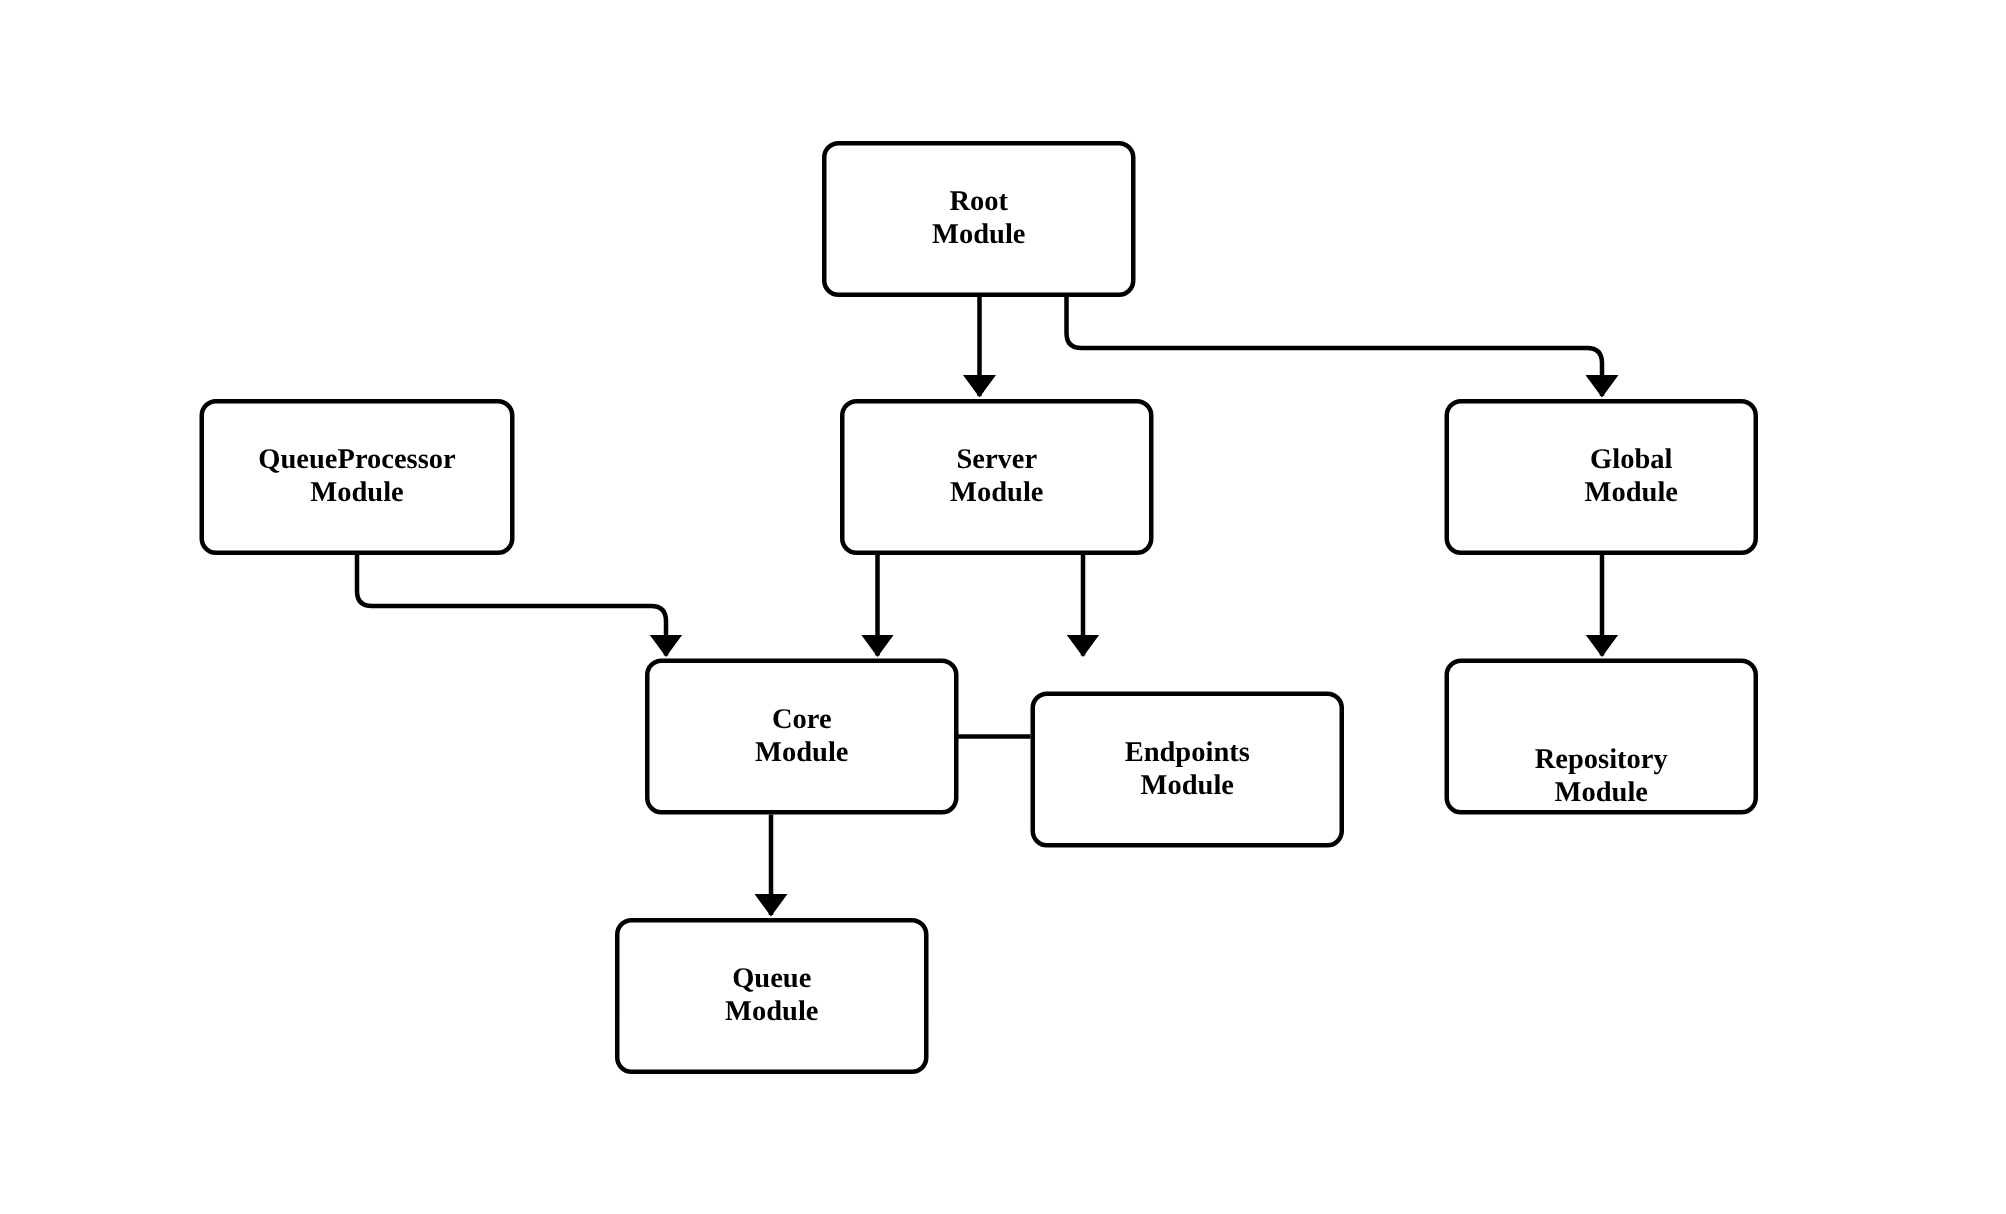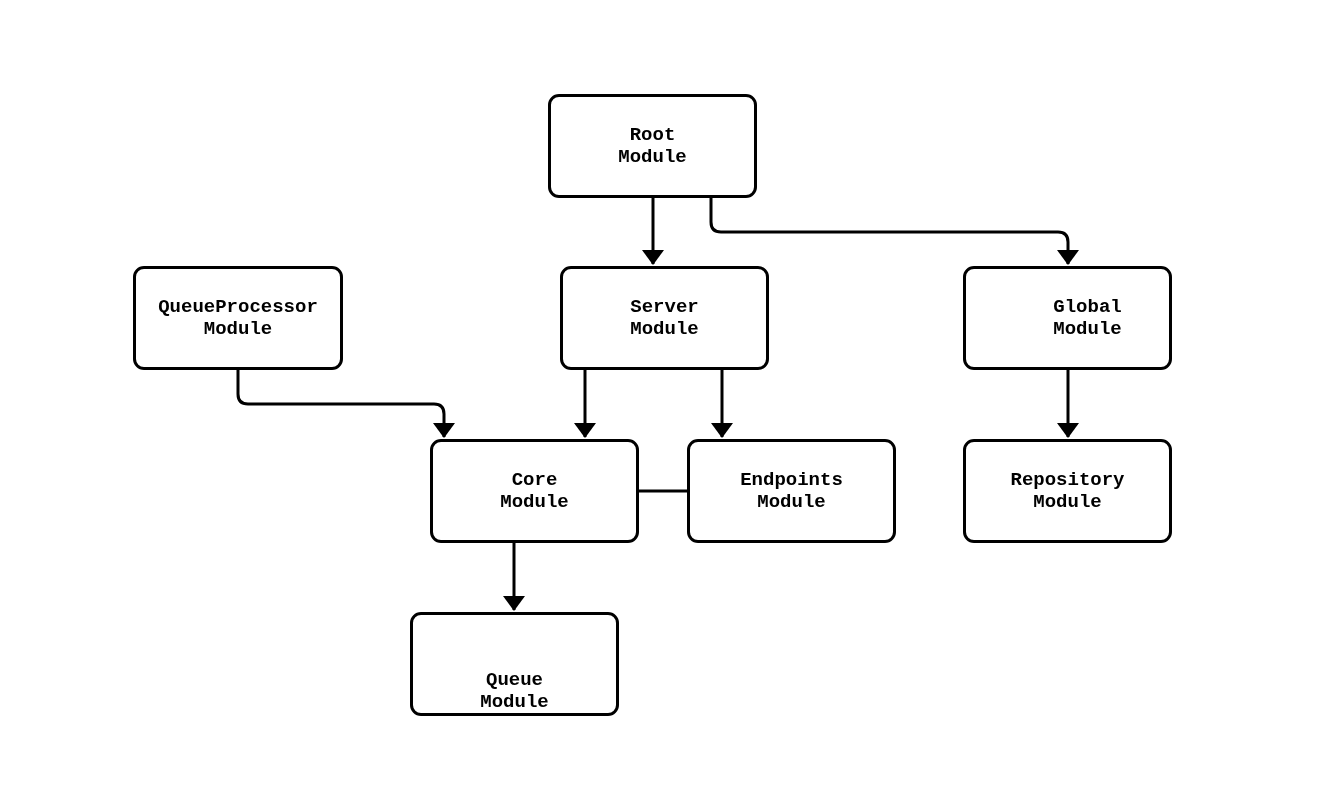--- a/index.html
+++ b/index.html
@@ -6,21 +6,21 @@
     margin: 0;
     padding: 0;
     background: #ffffff;
   }
   .canvas {
     position: relative;
     width: 1337px;
     height: 809px;
     background: var(--bg, #ffffff);
     overflow: hidden;
-    font-family: Liberation Mono, monospace;
+    font-family: Liberation Serif, serif;
   }
   .edge-layer {
     position: absolute;
     left: 0;
     top: 0;
     width: 1337px;
     height: 809px;
   }
   .edge-layer path.edge {
     fill: none;
@@ -86,25 +86,25 @@
       <span>Module</span>
     </div>
     <div class="node" style="left: 963px; top: 266px; width: 209px; height: 104px; padding-left: 40px;">
       <span>Global</span>
       <span>Module</span>
     </div>
     <div class="node" style="left: 410px; top: 439px; width: 209px; height: 104px; margin-left: 20px;">
       <span>Core</span>
       <span>Module</span>
     </div>
-    <div class="node" style="left: 687px; top: 439px; width: 209px; height: 104px;">
+    <div class="node" style="left: 687px; top: 461px; width: 209px; height: 104px;">
       <span>Endpoints</span>
       <span>Module</span>
     </div>
-    <div class="node" style="left: 963px; top: 439px; width: 209px; height: 104px;">
+    <div class="node" style="left: 963px; top: 439px; width: 209px; height: 104px; justify-content: flex-end;">
       <span>Repository</span>
       <span>Module</span>
     </div>
-    <div class="node" style="left: 410px; top: 612px; width: 209px; height: 104px; justify-content: flex-end;">
+    <div class="node" style="left: 410px; top: 612px; width: 209px; height: 104px;">
       <span>Queue</span>
       <span>Module</span>
     </div>
   </div>
 
 </body></html>

